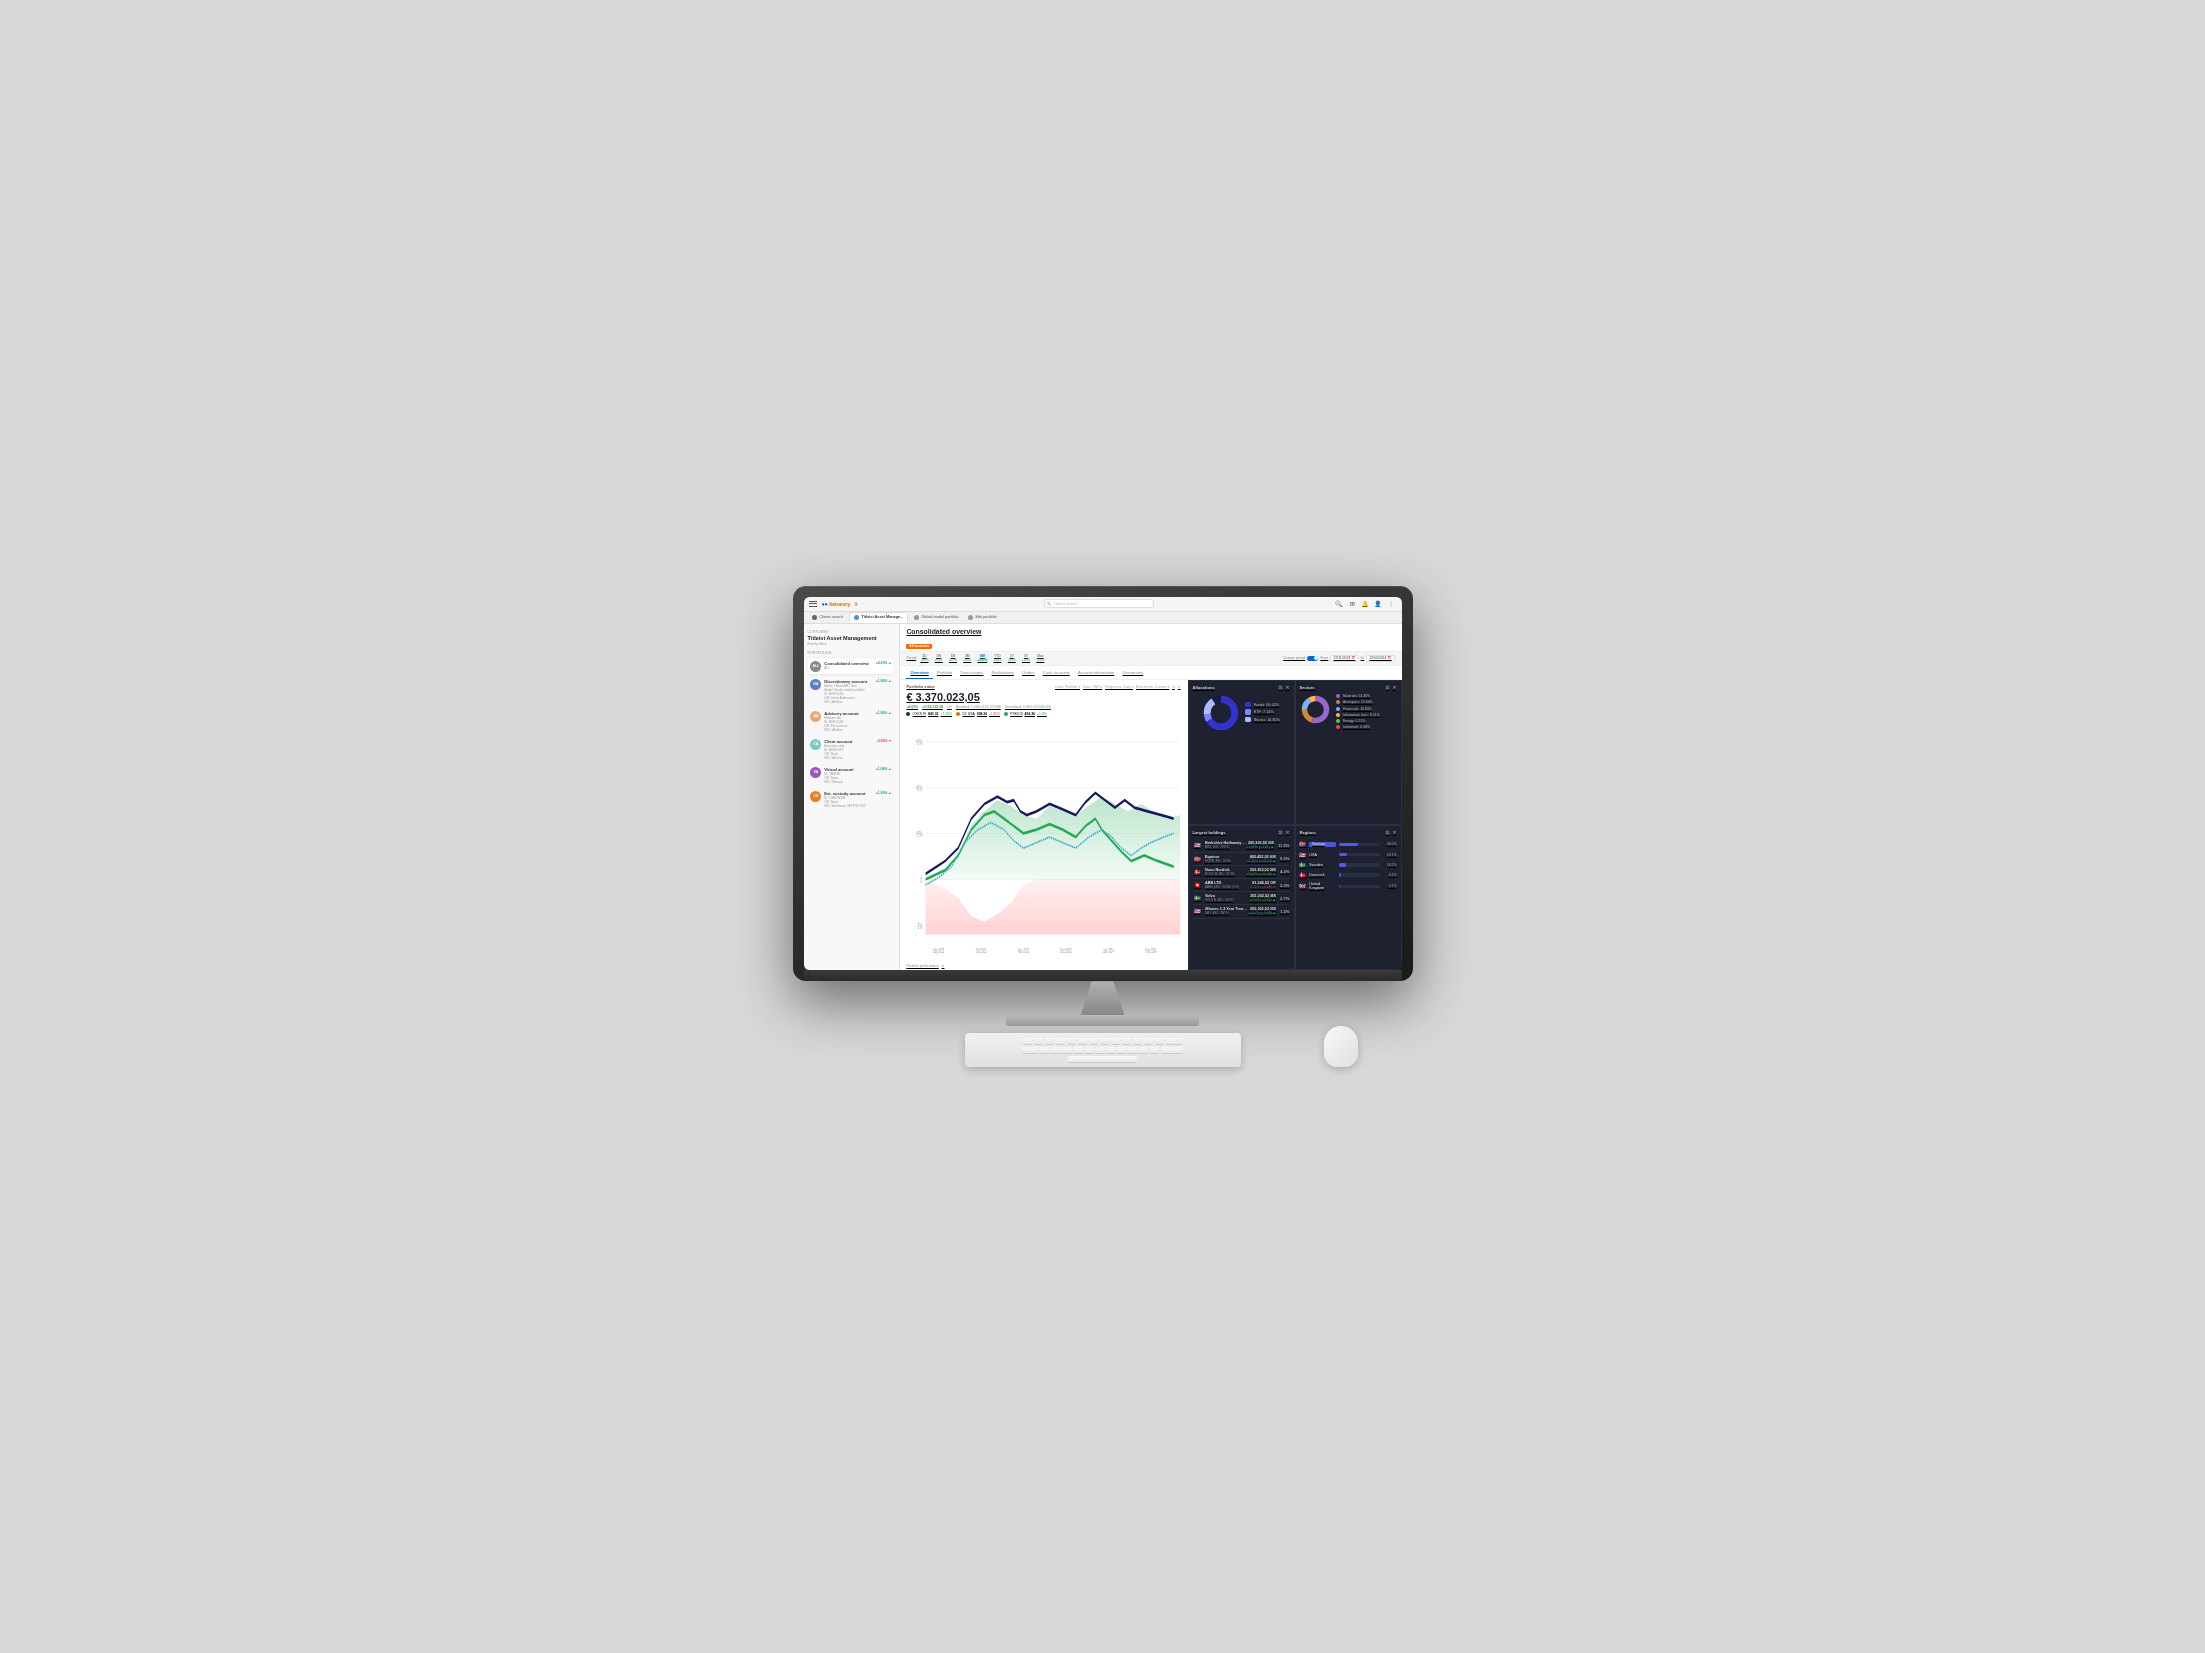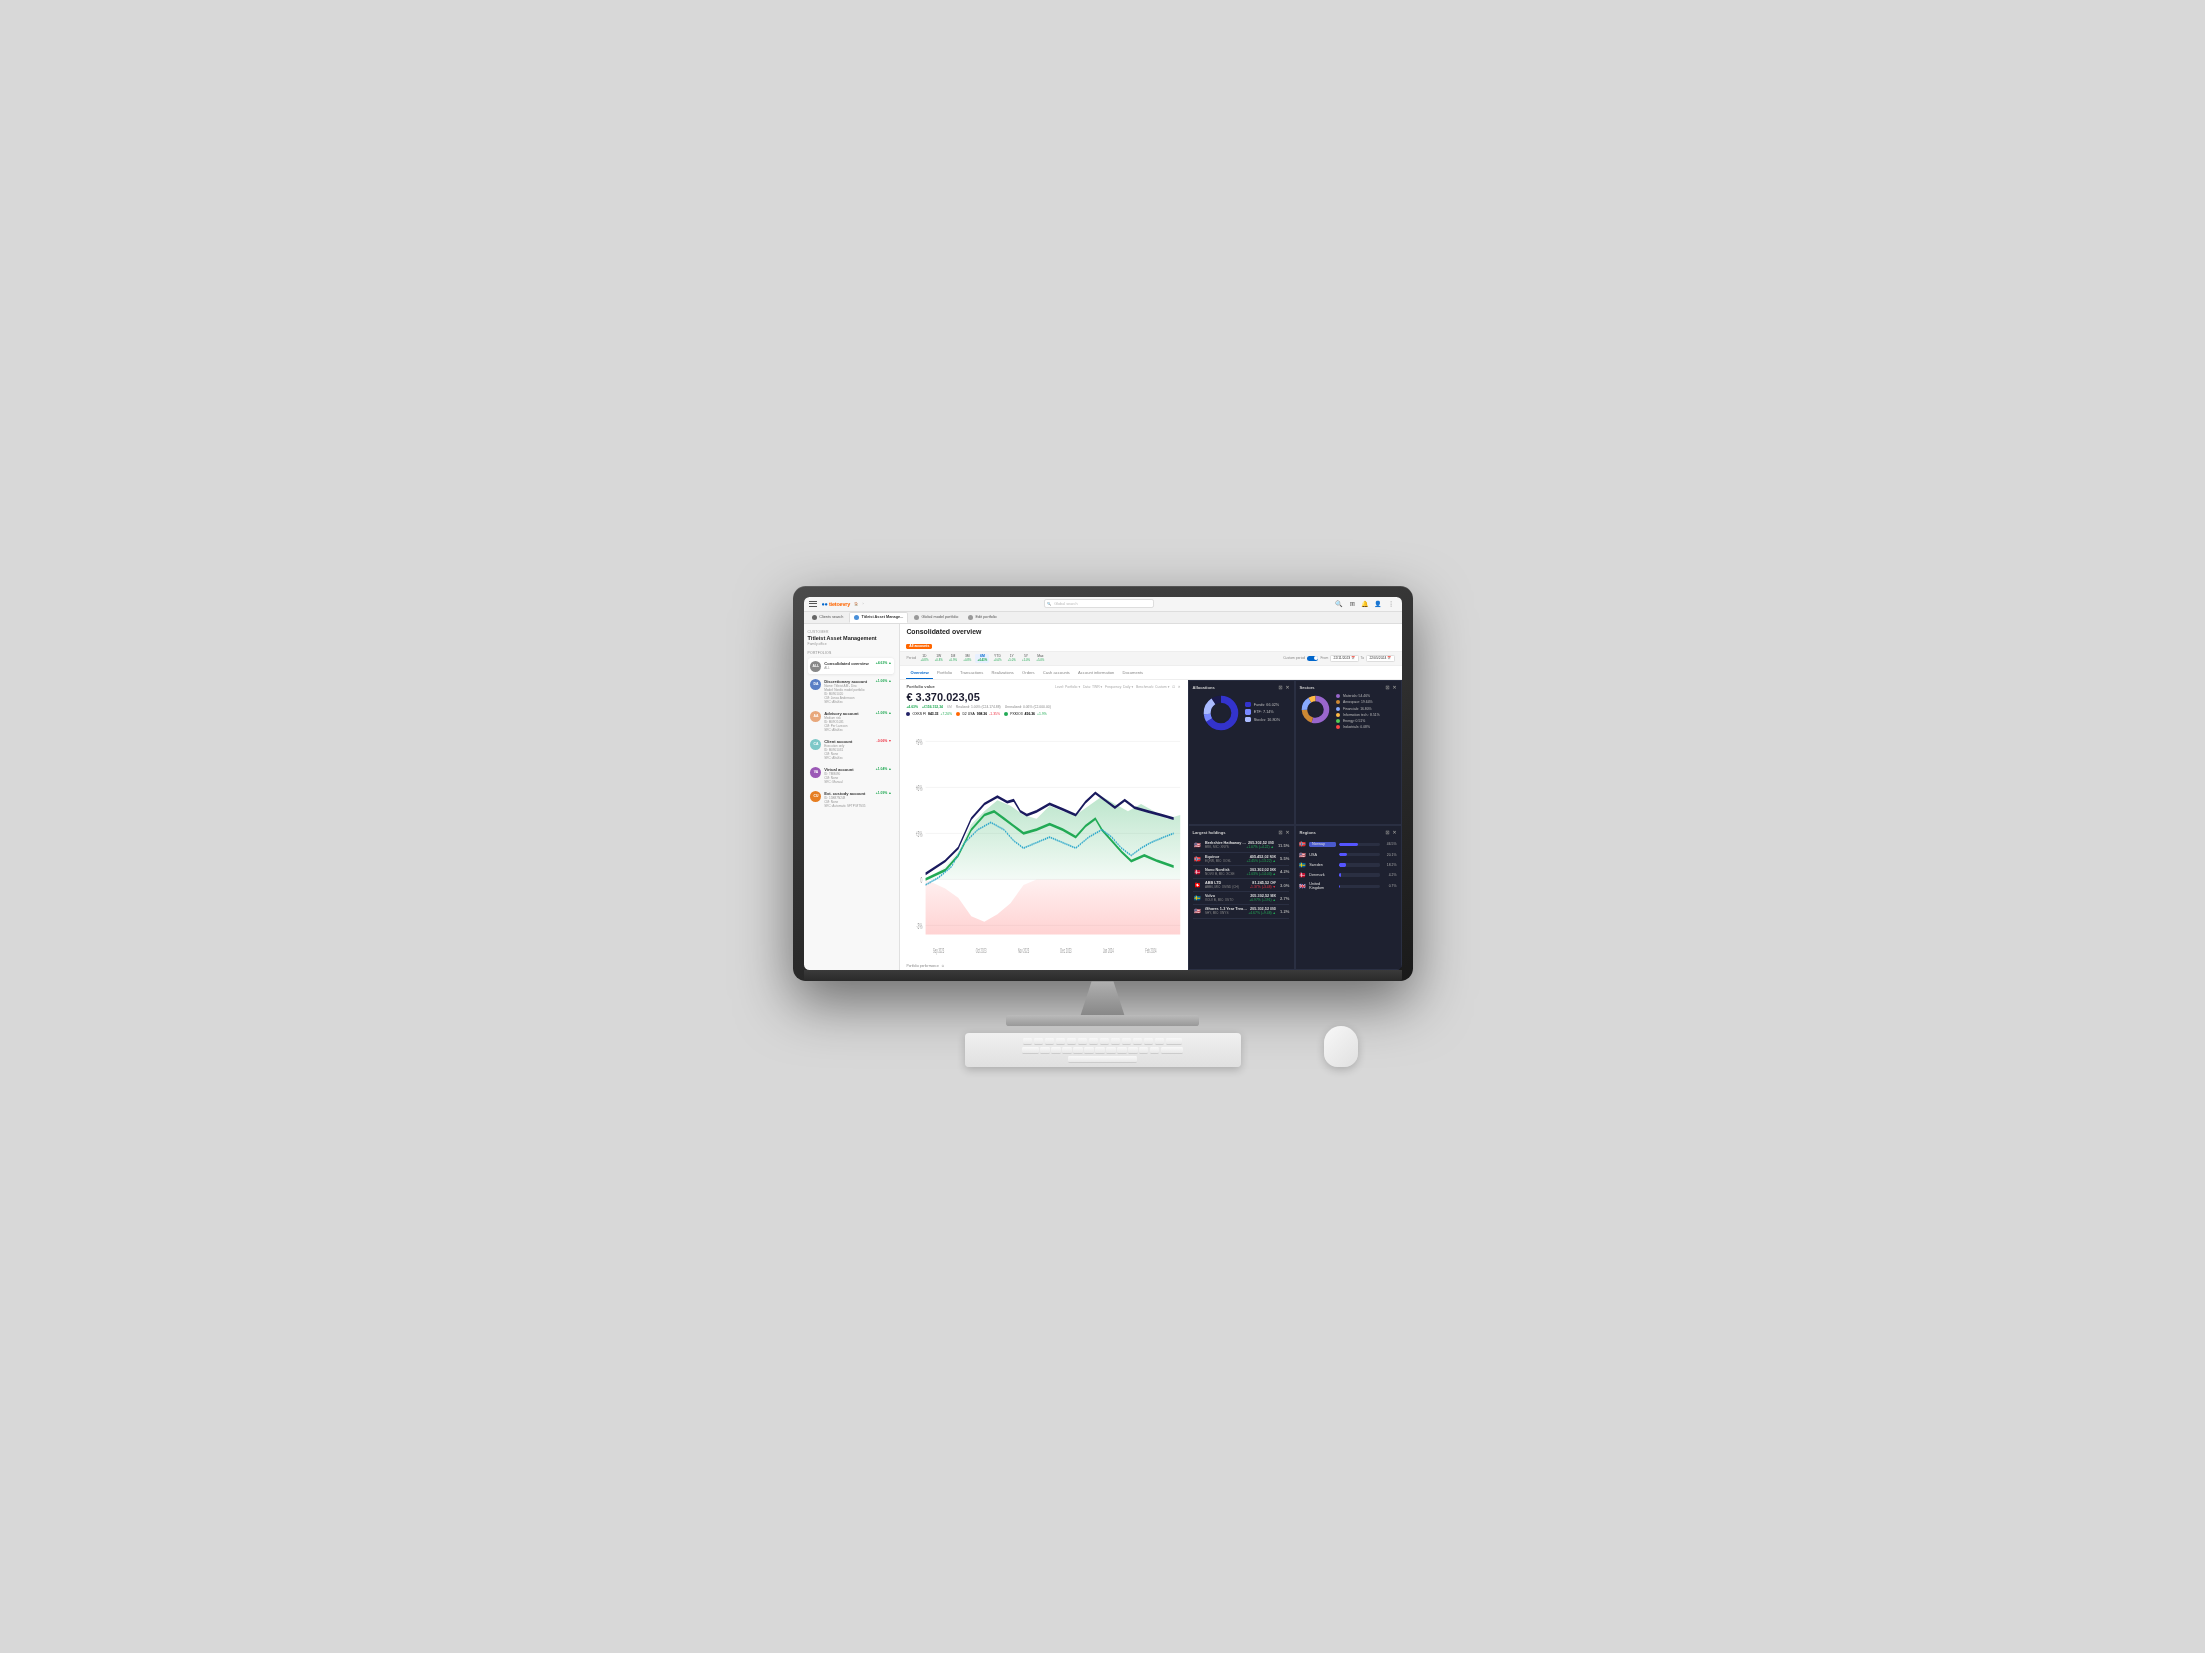--- a/index.html
+++ b/index.html
@@ -275,20 +275,21 @@
     .pos { color: #22aa55; }
     .neg { color: #ee3344; }
 
     
     .right-panel {
       flex: 1;
       display: flex;
       flex-direction: column;
       overflow: hidden;
       position: relative;
+      text-decoration: underline;
     }
 
     
     .content-wrapper {
       flex: 1;
       display: flex;
       overflow: hidden;
     }
 
     .light-content {

